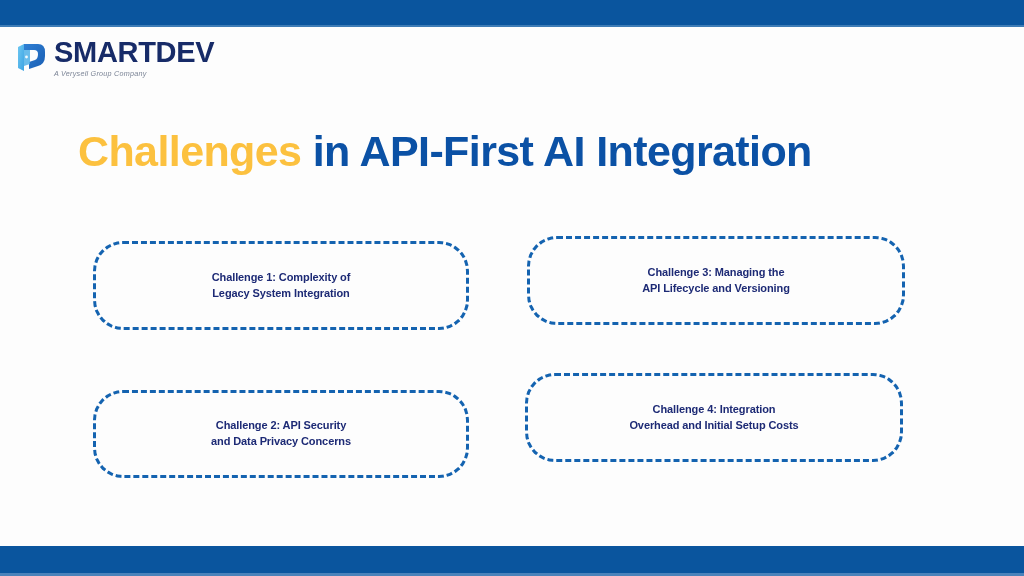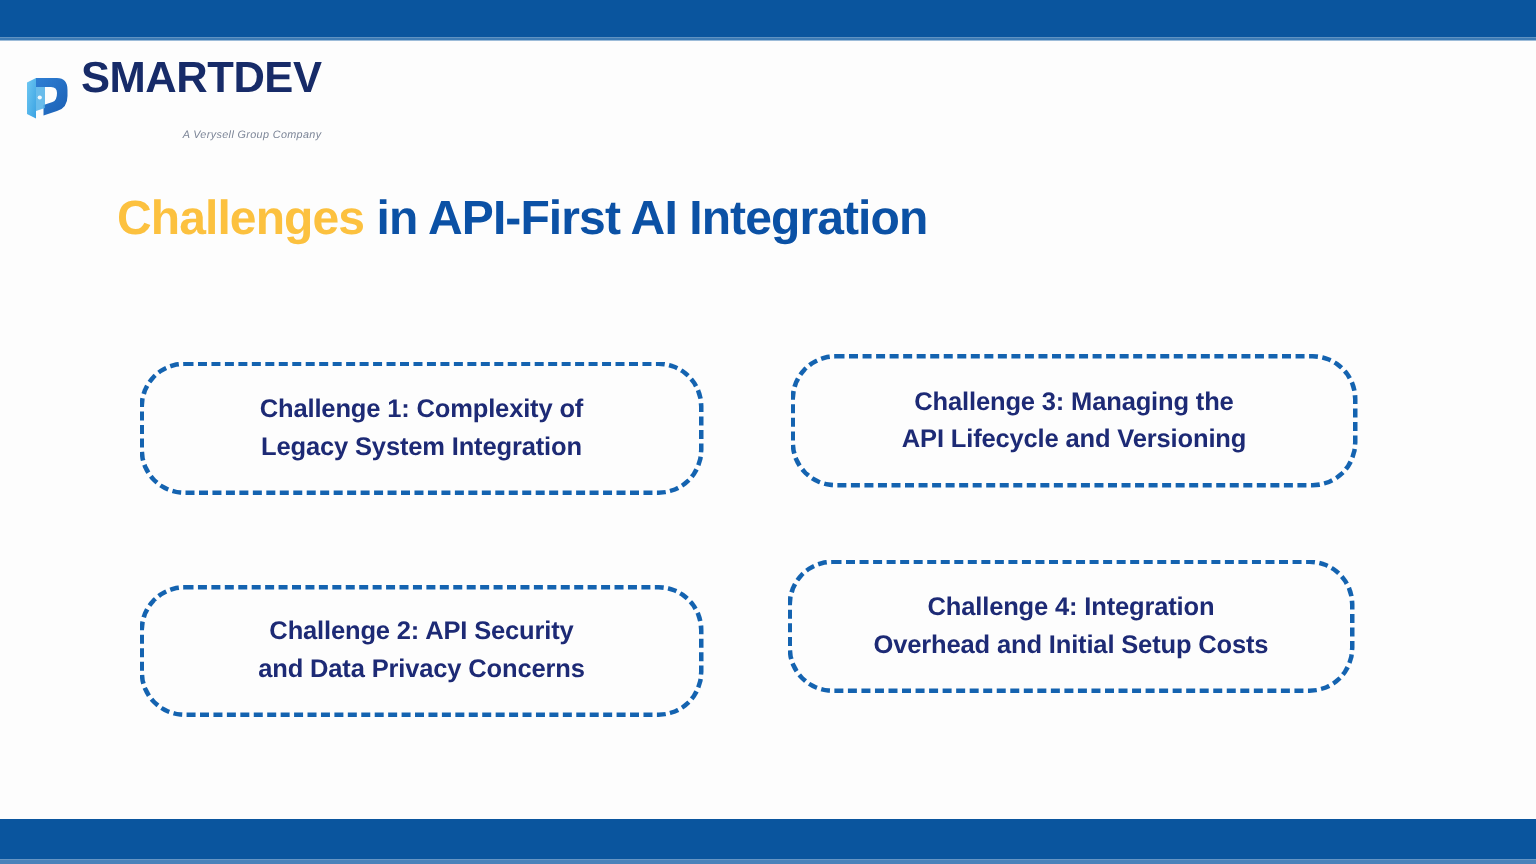--- a/index.html
+++ b/index.html
@@ -83,33 +83,33 @@
     letter-spacing: -0.3px;
     color: #172b68;
     line-height: 1;
   }
   .logo-tag {
     font-family: "Liberation Sans", sans-serif;
     font-size: 7.2px;
     font-style: italic;
     letter-spacing: 0.25px;
     color: #7b8496;
-    margin-top: 19px;
-    text-align: right;
+    margin-top: 3px;
+    text-align: left;
     line-height: 1;
   }
 
   
   .title {
     position: absolute;
     left: 78px;
     top: 127px;
     width: 890px;
     font-family: "Liberation Sans", sans-serif;
-    font-size: 32px;
+    font-size: 43px;
     font-weight: bold;
     line-height: 1.15;
     letter-spacing: -0.6px;
     white-space: nowrap;
   }
   .title .hl {
     color: #fcc13f;
   }
   .title .rest {
     color: #0b51a5;
@@ -123,21 +123,21 @@
     border-radius: 30px;
     background: transparent;
     display: flex;
     align-items: center;
     justify-content: center;
     text-align: center;
     padding: 6px 14px;
   }
   .card-label {
     font-family: "Liberation Sans", sans-serif;
-    font-size: 17px;
+    font-size: 11px;
     font-weight: bold;
     color: #1d2a75;
     line-height: 1.45;
     letter-spacing: -0.1px;
     white-space: pre-line;
   }
 
   #card-1 { left: 93px;  top: 241px; width: 376px; height: 89px; }
   #card-3 { left: 527px; top: 236px; width: 378px; height: 89px; }
   #card-2 { left: 93px;  top: 390px; width: 376px; height: 88px; }

